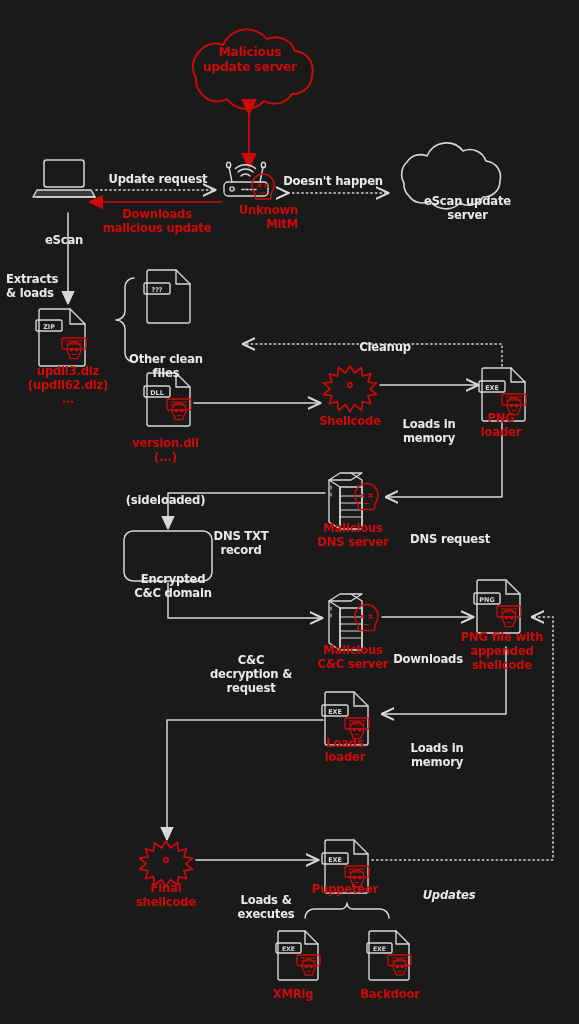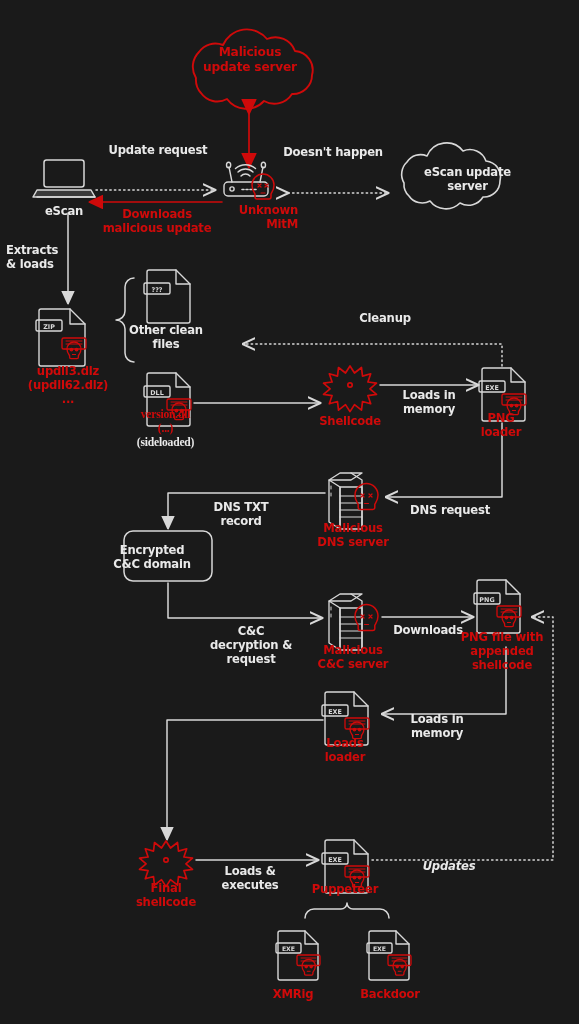--- a/index.html
+++ b/index.html
@@ -4,21 +4,21 @@
 <style>
   html,body{margin:0;padding:0;background:#1a1a1a;}
   body{
     width:579px;height:1024px;position:relative;overflow:hidden;
     font-family:"DejaVu Sans","Liberation Sans",sans-serif;
     background:#1a1a1a;
   }
   #diagram{position:absolute;inset:0;}
   svg.layer{position:absolute;left:0;top:0;width:579px;height:1024px;overflow:visible;}
   .lbl{position:absolute;text-align:center;line-height:1.22;font-weight:bold;letter-spacing:-0.2px;}
-  .w{color:#e9e9e9;}
+  .w{color:#e9e9e9;margin-top:29px;}
   .r{color:#cf0a0a;}
   .f115{font-size:11.6px;}
   .f12{font-size:12.2px;}
   .nosel{user-select:none;}
 </style>
 </head>
 <body>
 
 <div id="diagram">
 
@@ -374,21 +374,21 @@
     <div>...</div>
   </div>
 
   <div class="lbl w f115 nosel" style="left:122px;top:323px;width:88px;">
     <div>Other clean</div>
     <div>files</div>
   </div>
 
   <div class="lbl w f115 nosel" style="left:325px;top:311px;width:120px;">Cleanup</div>
 
-  <div class="lbl r f115 nosel" style="left:113px;top:408px;width:105px;font-family:Liberation Serif, serif;">
+  <div class="lbl r f115 nosel" style="left:113px;top:436px;width:105px;">
     <div>version.dll</div>
     <div>(...)</div>
     <div class="w">(sideloaded)</div>
   </div>
 
 
   <div class="lbl r f115 nosel" style="left:310px;top:414px;width:80px;">Shellcode</div>
 
   <div class="lbl w f115 nosel" style="left:386px;top:388px;width:86px;">
     <div>Loads in</div>
@@ -405,21 +405,21 @@
     <div>record</div>
   </div>
 
   <div class="lbl w f115 nosel" style="left:395px;top:503px;width:110px;">DNS request</div>
 
   <div class="lbl r f115 nosel" style="left:301px;top:521px;width:104px;">
     <div>Malicious</div>
     <div>DNS server</div>
   </div>
 
-  <div class="lbl w f115 nosel" style="left:112px;top:543px;width:80px;">
+  <div class="lbl w f115 nosel" style="left:133px;top:543px;width:80px;">
     <div>Encrypted</div>
     <div>C&amp;C domain</div>
   </div>
 
   <div class="lbl w f115 nosel" style="left:196px;top:624px;width:110px;">
     <div>C&amp;C</div>
     <div>decryption &amp;</div>
     <div>request</div>
   </div>
 
@@ -445,21 +445,21 @@
   <div class="lbl r f115 nosel" style="left:308px;top:736px;width:74px;">
     <div>Loads</div>
     <div>loader</div>
   </div>
 
   <div class="lbl r f115 nosel" style="left:120px;top:881px;width:92px;">
     <div>Final</div>
     <div>shellcode</div>
   </div>
 
-  <div class="lbl w f115 nosel" style="left:202px;top:864px;width:96px;">
+  <div class="lbl w f115 nosel" style="left:218px;top:864px;width:96px;">
     <div>Loads &amp;</div>
     <div>executes</div>
   </div>
 
   <div class="lbl r f115 nosel" style="left:301px;top:882px;width:88px;">Puppeteer</div>
 
   <div class="lbl w f115 nosel" style="left:404px;top:859px;width:90px;font-style:italic;">Updates</div>
 
   <div class="lbl r f115 nosel" style="left:252px;top:987px;width:82px;">XMRig</div>
 

